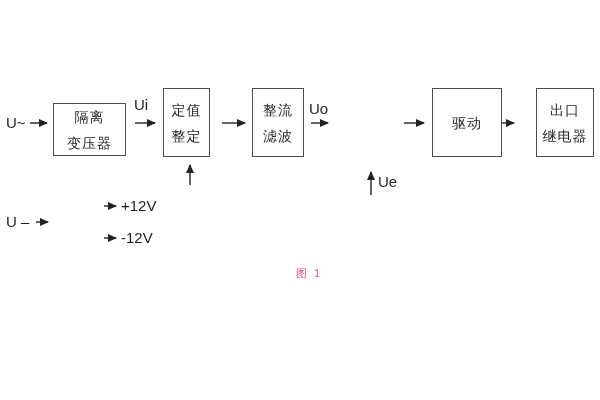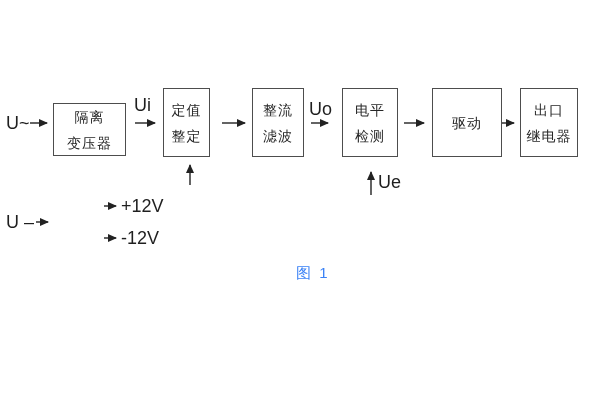--- a/index.html
+++ b/index.html
@@ -33,30 +33,30 @@
     gap: 12px;
     font-size: 14px;
     line-height: 1;
     color: #262626;
     letter-spacing: 1px;
     text-align: center;
     white-space: nowrap;
   }
   .sig {
     position: absolute;
-    font-size: 18px;
+    font-size: 15px;
     line-height: 18px;
     color: #1f1f1f;
     white-space: nowrap;
   }
   .caption {
     position: absolute;
-    font-size: 15px;
+    font-size: 11px;
     line-height: 18px;
-    color: #3b82f6;
+    color: #ec4899;
     letter-spacing: 2px;
     white-space: nowrap;
   }
 </style>
 </head>
 <body>
 
 <div class="canvas">
 
   <svg class="wires" viewBox="0 0 600 400" xmlns="http://www.w3.org/2000/svg">
@@ -88,30 +88,26 @@
   <div class="block" style="left:163px;top:88px;width:47px;height:69px">
     <span>定值</span>
     <span>整定</span>
   </div>
 
   <div class="block" style="left:252px;top:88px;width:52px;height:69px">
     <span>整流</span>
     <span>滤波</span>
   </div>
 
-  <div class="block" style="left:342px;top:88px;width:56px;height:69px">
-    <span>电平</span>
-    <span>检测</span>
-  </div>
 
   <div class="block" style="left:432px;top:88px;width:70px;height:69px">
     <span>驱动</span>
   </div>
 
-  <div class="block" style="left:520px;top:88px;width:58px;height:69px">
+  <div class="block" style="left:536px;top:88px;width:58px;height:69px">
     <span>出口</span>
     <span>继电器</span>
   </div>
 
 
 
 
   <span class="sig" style="left:6px;top:114px">U~</span>
   <span class="sig" style="left:6px;top:213px">U –</span>
   <span class="sig" style="left:134px;top:96px">Ui</span>

